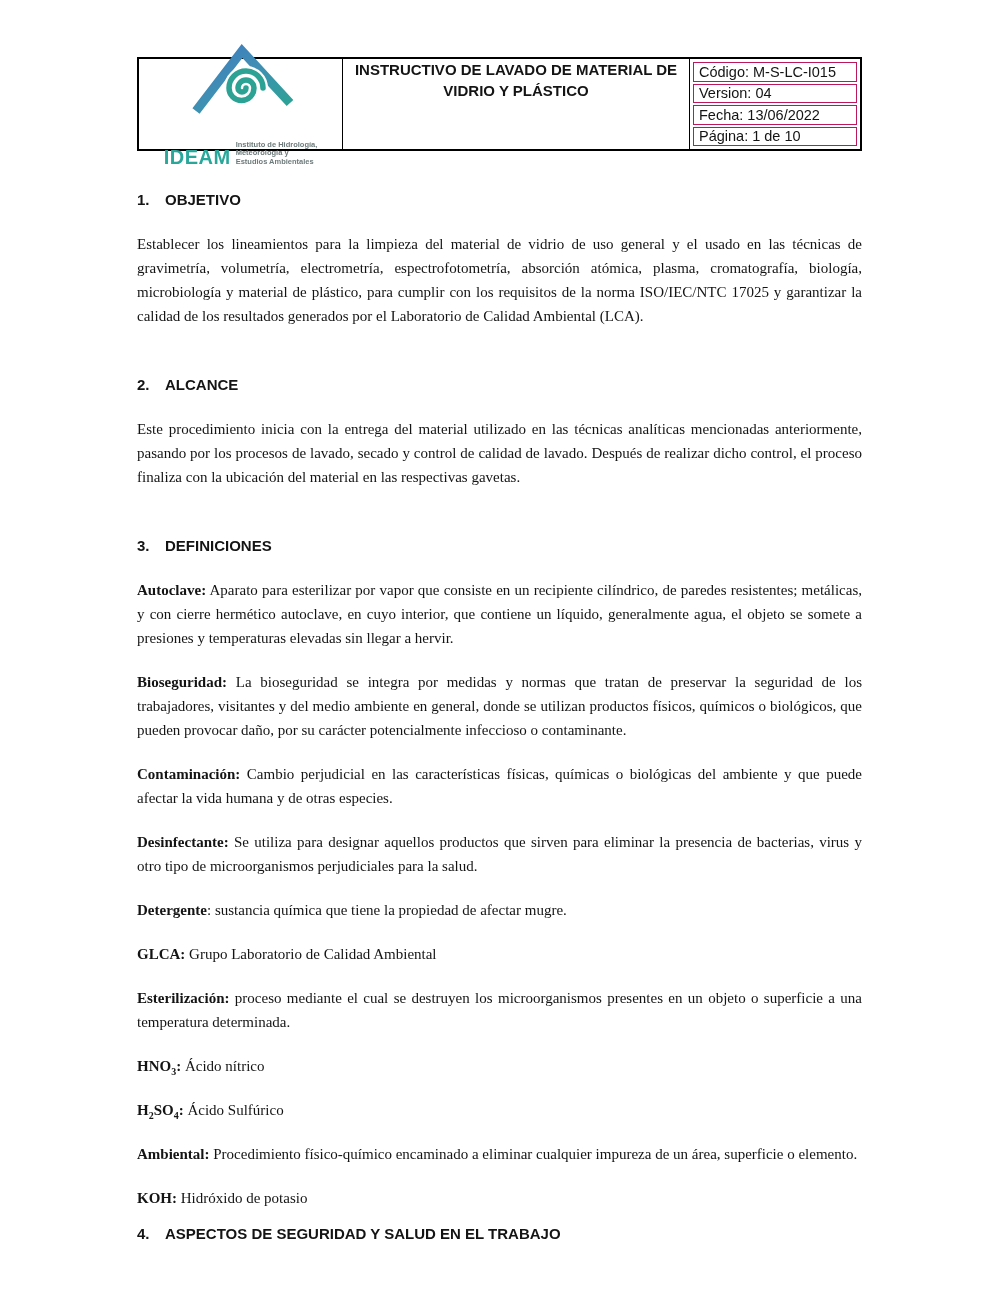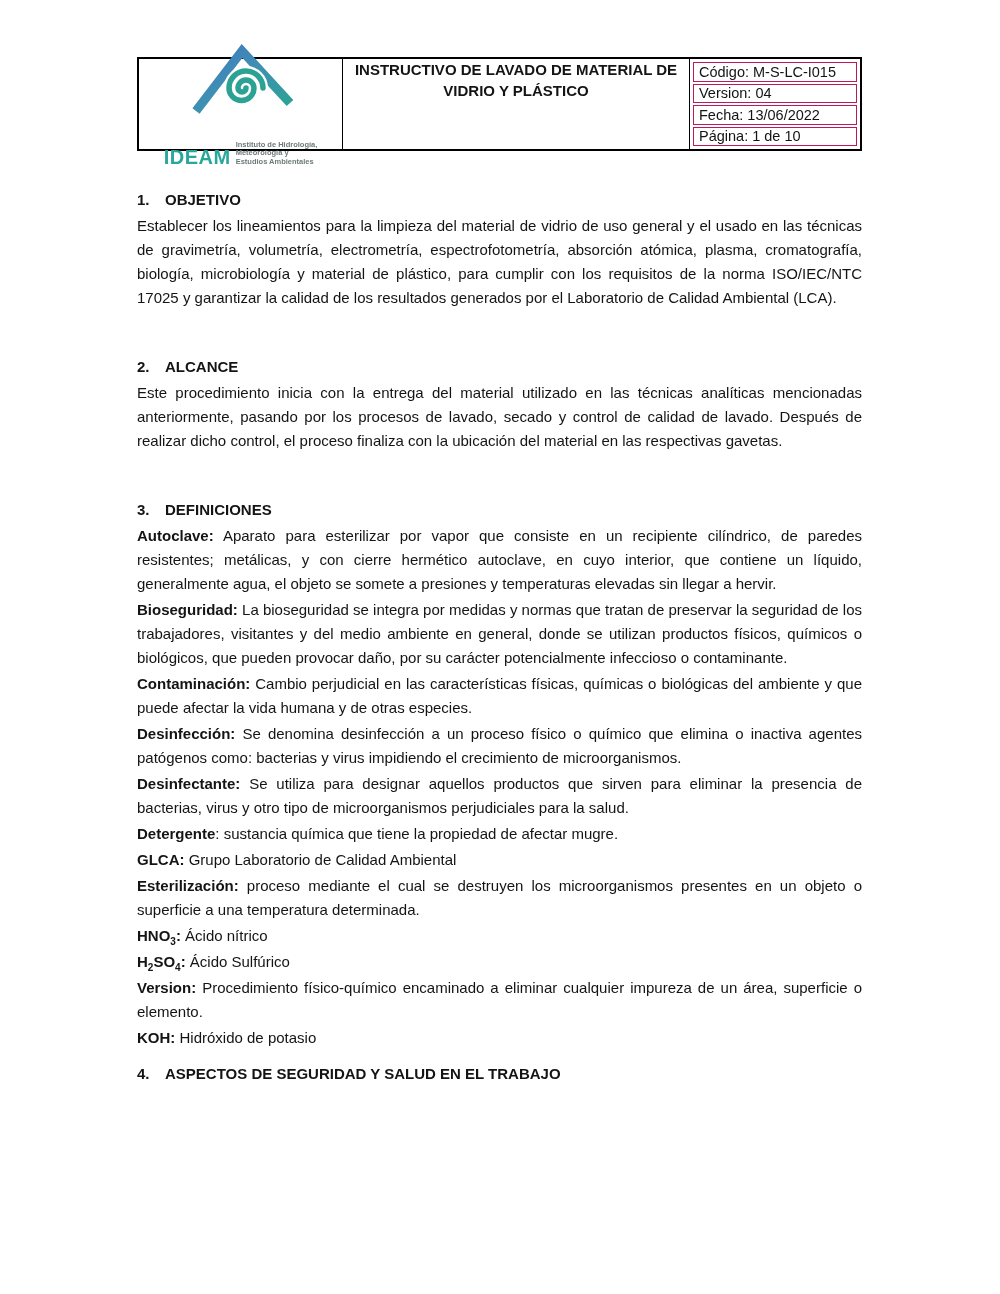--- a/index.html
+++ b/index.html
@@ -109,21 +109,22 @@
   .section-heading.first { margin-top: 37px; }
   .section-heading.tight { margin-top: 12px; }
   .sec-num {
     width: 28px;
     flex: none;
   }
   p.para {
     font-size: 15px;
     line-height: 24px;
     text-align: justify;
-    margin: 2px 0 0 0;
+    margin: 20px 0 0 0;
+    font-family: Liberation Serif, serif;
   }
   p.para b { font-weight: bold; }
   sub {
     font-size: 10px;
     line-height: 0;
   }
 </style>
 </head>
 <body>
 
@@ -185,36 +186,35 @@
       <span class="sec-num">3.</span>
       <span>DEFINICIONES</span>
     </div>
 
     <p class="para"><b>Autoclave:</b><span> Aparato para esterilizar por vapor que consiste en un recipiente cilíndrico, de paredes resistentes; metálicas, y con cierre hermético autoclave, en cuyo interior, que contiene un líquido, generalmente agua, el objeto se somete a presiones y temperaturas elevadas sin llegar a hervir.</span></p>
 
     <p class="para"><b>Bioseguridad:</b><span> La bioseguridad se integra por medidas y normas que tratan de preservar la seguridad de los trabajadores, visitantes y del medio ambiente en general, donde se utilizan productos físicos, químicos o biológicos, que pueden provocar daño, por su carácter potencialmente infeccioso o contaminante.</span></p>
 
     <p class="para"><b>Contaminación:</b><span> Cambio perjudicial en las características físicas, químicas o biológicas del ambiente y que puede afectar la vida humana y de otras especies.</span></p>
 
-    <p class="para"><b>Desinfección:</b><span> Se denomina desinfección a un proceso físico o químico que elimina o inactiva agentes patógenos como: bacterias y virus impidiendo el crecimiento de microorganismos.</span></p>
 
     <p class="para"><b>Desinfectante:</b><span> Se utiliza para designar aquellos productos que sirven para eliminar la presencia de bacterias, virus y otro tipo de microorganismos perjudiciales para la salud.</span></p>
 
     <p class="para"><b>Detergente</b><span>: sustancia química que tiene la propiedad de afectar mugre.</span></p>
 
     <p class="para"><b>GLCA:</b><span> Grupo Laboratorio de Calidad Ambiental</span></p>
 
     <p class="para"><b>Esterilización:</b><span> proceso mediante el cual se destruyen los microorganismos presentes en un objeto o superficie a una temperatura determinada.</span></p>
 
 
     <p class="para"><b><span>HNO</span><sub>3</sub><span>:</span></b><span> Ácido nítrico</span></p>
 
     <p class="para"><b><span>H</span><sub>2</sub><span>SO</span><sub>4</sub><span>:</span></b><span> Ácido Sulfúrico</span></p>
 
-    <p class="para"><b>Version:</b><span> Procedimiento físico-químico encaminado a eliminar cualquier impureza de un área, superficie o elemento.</span></p>
+    <p class="para"><b>Ambiental:</b><span> Procedimiento físico-químico encaminado a eliminar cualquier impureza de un área, superficie o elemento.</span></p>
 
 
     <p class="para"><b>KOH:</b><span> Hidróxido de potasio</span></p>
 
     <div class="section-heading tight">
       <span class="sec-num">4.</span>
       <span>ASPECTOS DE SEGURIDAD Y SALUD EN EL TRABAJO</span>
     </div>
 
   </div>

